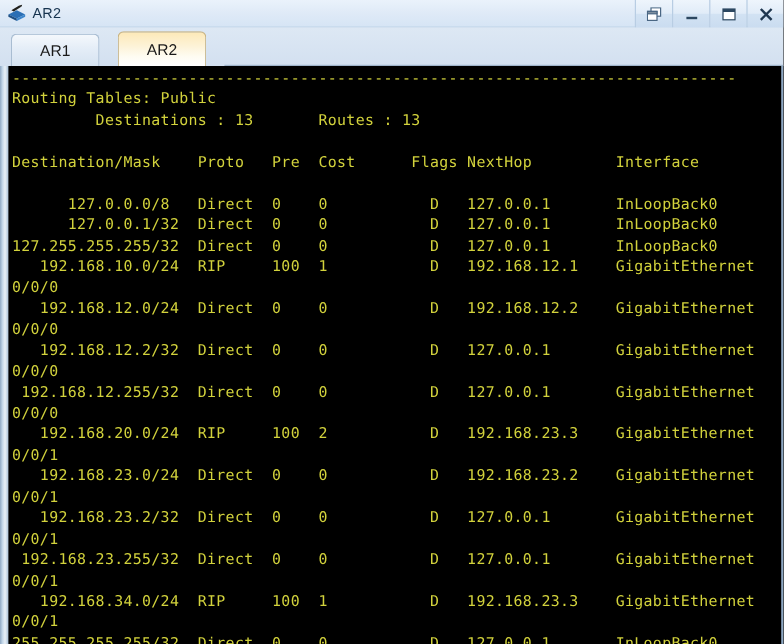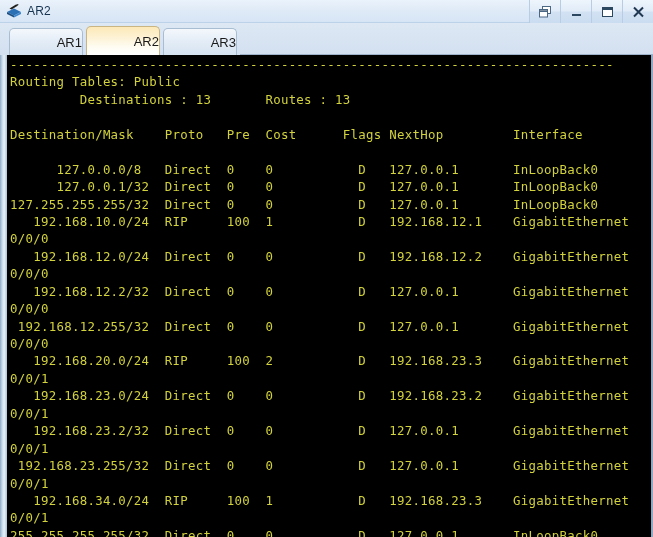--- a/index.html
+++ b/index.html
@@ -74,28 +74,28 @@
     width: 653px; height: 32px;
     background: linear-gradient(to bottom, #dde8f4 0%, #d3e0f0 100%);
     box-sizing: border-box;
     padding-left: 9px;
     display: flex;
     align-items: flex-end;
   }
   .tab {
     height: 27px;
     min-width: 74px;
-    margin-right: 3px;
+    margin-right: 15px;
     border: 1px solid #a9bdd2;
     border-bottom: none;
     border-radius: 5px 5px 0 0;
     background: linear-gradient(to bottom, #f4f8fc 0%, #e4edf7 45%, #d6e3f1 100%);
     display: flex;
     align-items: center;
-    justify-content: flex-end;
+    justify-content: center;
     font-size: 13px;
     color: #1a1a1a;
     font-family: "Liberation Sans", sans-serif;
     box-sizing: border-box;
     position: relative;
   }
   .tab.active {
     background: linear-gradient(to bottom, #fde9b8 0%, #fdf3d8 42%, #fefcf2 72%, #ffffff 100%);
     border-color: #c9b483;
     height: 29px;
@@ -202,23 +202,20 @@
     </div>
   </div>
 
   <div id="tabbar">
     <div class="tab">
       <span>AR1</span>
     </div>
     <div class="tab active">
       <span>AR2</span>
     </div>
-    <div class="tab">
-      <span>AR3</span>
-    </div>
     <div id="tab-filler"></div>
   </div>
 
   <div id="left-edge"></div>
   <div id="right-edge"></div>
   <div id="terminal-frame">
     <div id="terminal" style="padding-left: 4px;"><span class="line">------------------------------------------------------------------------------</span><span class="line">Routing Tables: Public</span><span class="line">         Destinations : 13       Routes : 13</span><span class="line blank"> </span><span class="line">Destination/Mask    Proto   Pre  Cost      Flags NextHop         Interface</span><span class="line blank"> </span><span class="line">      127.0.0.0/8   Direct  0    0           D   127.0.0.1       InLoopBack0</span><span class="line">      127.0.0.1/32  Direct  0    0           D   127.0.0.1       InLoopBack0</span><span class="line">127.255.255.255/32  Direct  0    0           D   127.0.0.1       InLoopBack0</span><span class="line">   192.168.10.0/24  RIP     100  1           D   192.168.12.1    GigabitEthernet</span><span class="line">0/0/0</span><span class="line">   192.168.12.0/24  Direct  0    0           D   192.168.12.2    GigabitEthernet</span><span class="line">0/0/0</span><span class="line">   192.168.12.2/32  Direct  0    0           D   127.0.0.1       GigabitEthernet</span><span class="line">0/0/0</span><span class="line"> 192.168.12.255/32  Direct  0    0           D   127.0.0.1       GigabitEthernet</span><span class="line">0/0/0</span><span class="line">   192.168.20.0/24  RIP     100  2           D   192.168.23.3    GigabitEthernet</span><span class="line">0/0/1</span><span class="line">   192.168.23.0/24  Direct  0    0           D   192.168.23.2    GigabitEthernet</span><span class="line">0/0/1</span><span class="line">   192.168.23.2/32  Direct  0    0           D   127.0.0.1       GigabitEthernet</span><span class="line">0/0/1</span><span class="line"> 192.168.23.255/32  Direct  0    0           D   127.0.0.1       GigabitEthernet</span><span class="line">0/0/1</span><span class="line">   192.168.34.0/24  RIP     100  1           D   192.168.23.3    GigabitEthernet</span><span class="line">0/0/1</span><span class="line">255.255.255.255/32  Direct  0    0           D   127.0.0.1       InLoopBack0</span></div>
   </div>
 
 </div>

